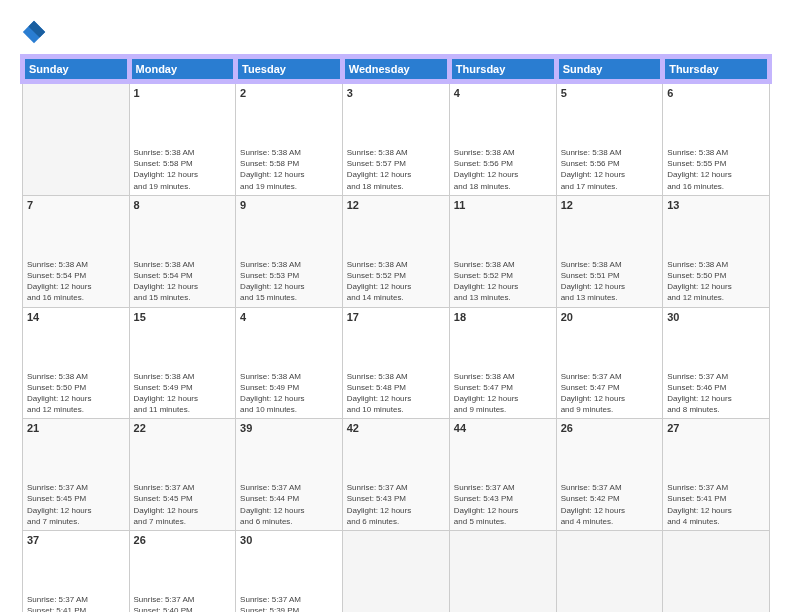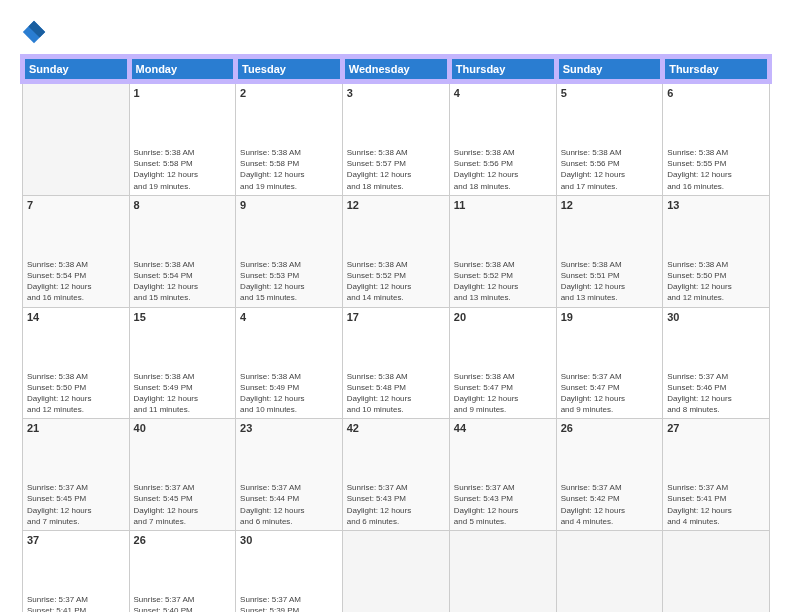--- a/index.html
+++ b/index.html
@@ -260,58 +260,58 @@
 and 10 minutes.</div>
           </td>
           <td>
             <span class="day-number">17</span>
             <div class="day-info" style="white-space: pre-line;">Sunrise: 5:38 AM
 Sunset: 5:48 PM
 Daylight: 12 hours
 and 10 minutes.</div>
           </td>
           <td>
+            <span class="day-number">18</span>
+            <div class="day-info" style="white-space: pre-line;">Sunrise: 5:38 AM
+Sunset: 5:47 PM
+Daylight: 12 hours
+and 9 minutes.</div>
+          </td>
+          <td>
             <span class="day-number">20</span>
-            <div class="day-info" style="white-space: pre-line;">Sunrise: 5:38 AM
+            <div class="day-info" style="white-space: pre-line;">Sunrise: 5:37 AM
 Sunset: 5:47 PM
 Daylight: 12 hours
 and 9 minutes.</div>
           </td>
           <td>
-            <span class="day-number">19</span>
-            <div class="day-info" style="white-space: pre-line;">Sunrise: 5:37 AM
-Sunset: 5:47 PM
-Daylight: 12 hours
-and 9 minutes.</div>
-          </td>
-          <td>
             <span class="day-number">30</span>
             <div class="day-info" style="white-space: pre-line;">Sunrise: 5:37 AM
 Sunset: 5:46 PM
 Daylight: 12 hours
 and 8 minutes.</div>
           </td>
         </tr>
         <tr>
           <td>
             <span class="day-number">21</span>
             <div class="day-info" style="white-space: pre-line;">Sunrise: 5:37 AM
 Sunset: 5:45 PM
 Daylight: 12 hours
 and 7 minutes.</div>
           </td>
           <td>
-            <span class="day-number">40</span>
+            <span class="day-number">22</span>
             <div class="day-info" style="white-space: pre-line;">Sunrise: 5:37 AM
 Sunset: 5:45 PM
 Daylight: 12 hours
 and 7 minutes.</div>
           </td>
           <td>
-            <span class="day-number">23</span>
+            <span class="day-number">39</span>
             <div class="day-info" style="white-space: pre-line;">Sunrise: 5:37 AM
 Sunset: 5:44 PM
 Daylight: 12 hours
 and 6 minutes.</div>
           </td>
           <td>
             <span class="day-number">42</span>
             <div class="day-info" style="white-space: pre-line;">Sunrise: 5:37 AM
 Sunset: 5:43 PM
 Daylight: 12 hours

